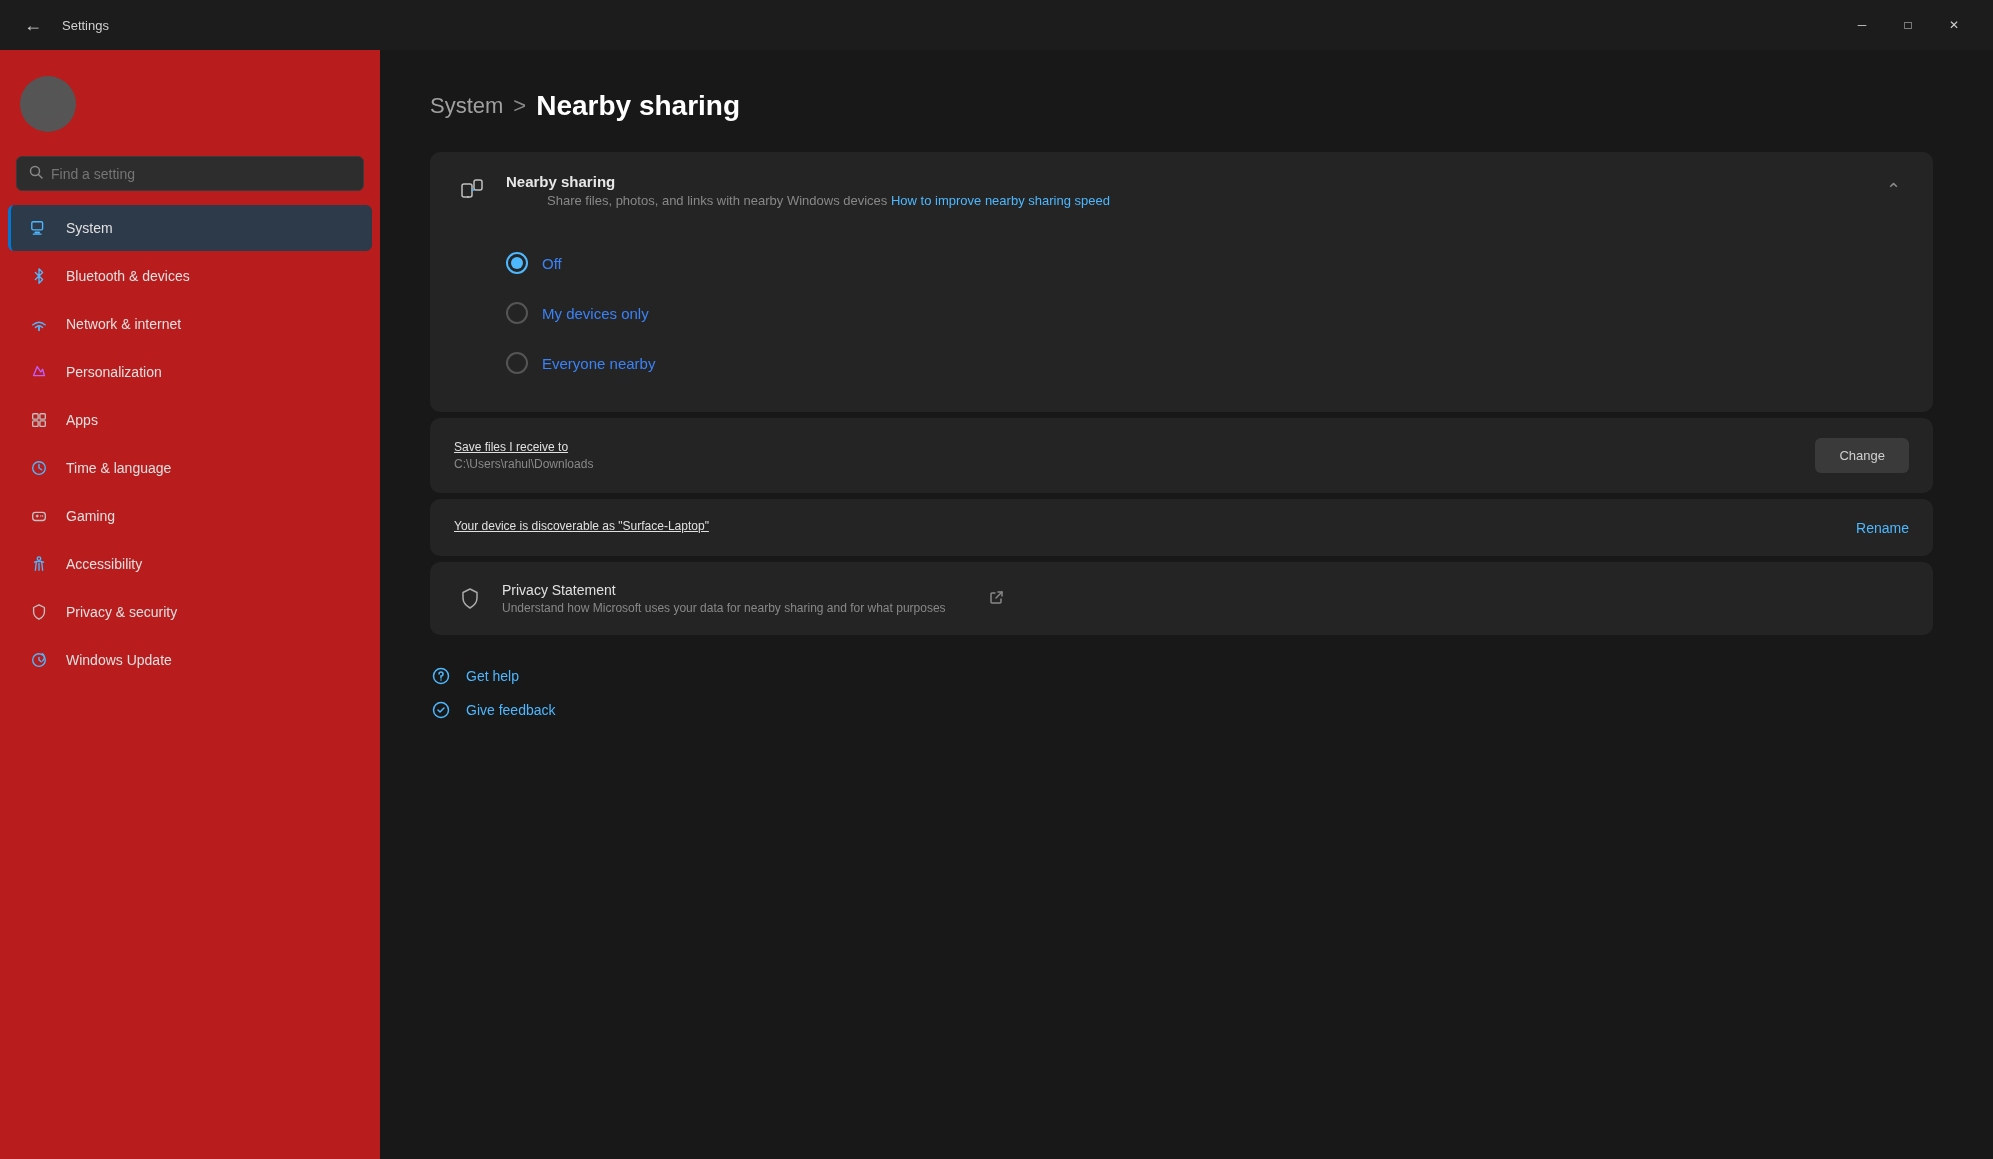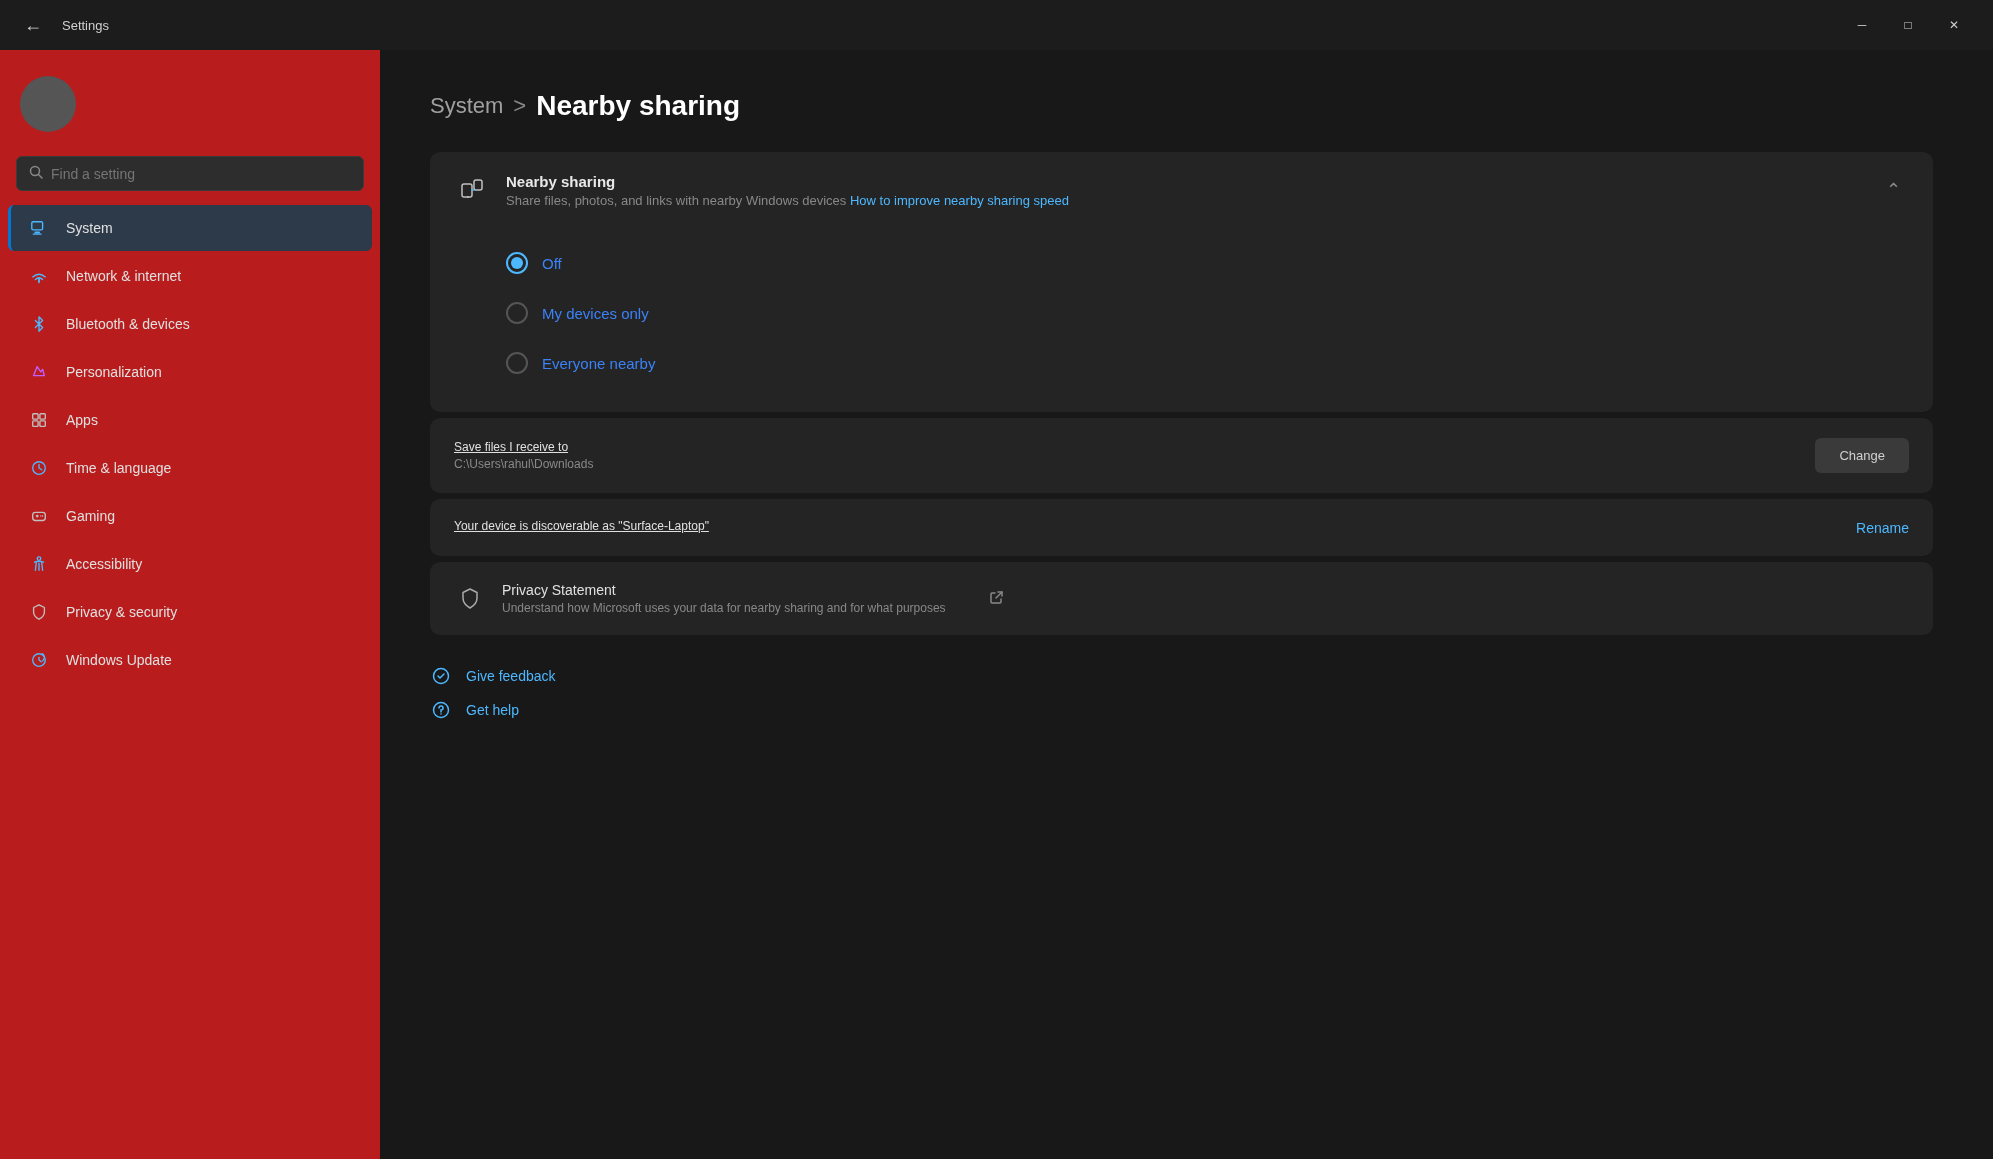--- a/index.html
+++ b/index.html
@@ -182,20 +182,21 @@
     }
     .card-title {
       font-size: 15px;
       font-weight: 600;
       color: #e8e8e8;
       margin-bottom: 3px;
     }
     .card-subtitle {
       font-size: 13px;
       color: #888;
+      margin-left: 41px;
     }
     .card-subtitle a {
       color: #4db8ff;
       text-decoration: none;
     }
     .chevron-btn {
       background: transparent;
       border: none;
       color: #888;
       font-size: 18px;
@@ -386,36 +387,36 @@
               <rect x="2" y="3" width="12" height="9" rx="1.5" stroke="#4db8ff" stroke-width="1.5" fill="none"></rect>
               <rect x="5" y="14" width="6" height="2" rx="0.5" fill="#4db8ff"></rect>
               <rect x="3" y="16" width="10" height="1.5" rx="0.5" fill="#4db8ff"></rect>
             </svg>
         </div>
         <span>System</span>
       </div>
 
       <div class="nav-item">
         <div class="nav-icon">
+          <svg viewBox="0 0 20 20" fill="#4db8ff">
+            <path d="M10 2 L14 6 L10 10 L14 14 L10 18 L10 10 L6 14 L10 10 L6 6 L10 10 Z" stroke="#4db8ff" stroke-width="1.5" fill="none" stroke-linejoin="round"></path>
+          </svg>
+        </div>
+        <span>Bluetooth &amp; devices</span>
+      </div>
+
+      <div class="nav-item">
+        <div class="nav-icon">
           <svg viewBox="0 0 20 20" fill="none">
             <path d="M10 17 L10 13" stroke="#4db8ff" stroke-width="2" stroke-linecap="round"></path>
             <path d="M6 14 Q10 10 14 14" stroke="#4db8ff" stroke-width="1.5" fill="none" stroke-linecap="round"></path>
             <path d="M3 11 Q10 5 17 11" stroke="#4db8ff" stroke-width="1.5" fill="none" stroke-linecap="round"></path>
           </svg>
         </div>
         <span>Network &amp; internet</span>
-      </div>
-
-      <div class="nav-item">
-        <div class="nav-icon">
-          <svg viewBox="0 0 20 20" fill="#4db8ff">
-            <path d="M10 2 L14 6 L10 10 L14 14 L10 18 L10 10 L6 14 L10 10 L6 6 L10 10 Z" stroke="#4db8ff" stroke-width="1.5" fill="none" stroke-linejoin="round"></path>
-          </svg>
-        </div>
-        <span>Bluetooth &amp; devices</span>
       </div>
 
       <div class="nav-item">
         <div class="nav-icon">
           <svg viewBox="0 0 20 20" fill="none">
             <path d="M4 14 L8 4 L12 10 L14 7 L16 14 Z" stroke="#c060ff" stroke-width="1.5" stroke-linejoin="round"></path>
           </svg>
         </div>
         <span>Personalization</span>
       </div>
@@ -577,31 +578,31 @@
           </svg>
         </span>
       </div>
     </div>
 
     <div class="footer-links">
       <a href="#" class="footer-link">
         <span class="footer-link-icon">
           <svg width="18" height="18" viewBox="0 0 18 18" fill="none">
             <circle cx="9" cy="9" r="7.5" stroke="#4db8ff" stroke-width="1.5"></circle>
-            <path d="M6 9 L8 11 L12 7" stroke="#4db8ff" stroke-width="1.5" stroke-linecap="round" stroke-linejoin="round"></path>
+            <path d="M7 7 Q7 5 9 5 Q11 5 11 7 Q11 9 9 9 L9 11" stroke="#4db8ff" stroke-width="1.5" stroke-linecap="round"></path>
+            <circle cx="9" cy="13" r="0.8" fill="#4db8ff"></circle>
           </svg>
         </span>
-        <span>Give feedback</span>
+        <span>Get help</span>
       </a>
       <a href="#" class="footer-link">
         <span class="footer-link-icon">
           <svg width="18" height="18" viewBox="0 0 18 18" fill="none">
             <circle cx="9" cy="9" r="7.5" stroke="#4db8ff" stroke-width="1.5"></circle>
-            <path d="M7 7 Q7 5 9 5 Q11 5 11 7 Q11 9 9 9 L9 11" stroke="#4db8ff" stroke-width="1.5" stroke-linecap="round"></path>
-            <circle cx="9" cy="13" r="0.8" fill="#4db8ff"></circle>
+            <path d="M6 9 L8 11 L12 7" stroke="#4db8ff" stroke-width="1.5" stroke-linecap="round" stroke-linejoin="round"></path>
           </svg>
         </span>
-        <span>Get help</span>
+        <span>Give feedback</span>
       </a>
     </div>
 
   </div>
 </div>
 
 </body></html>

